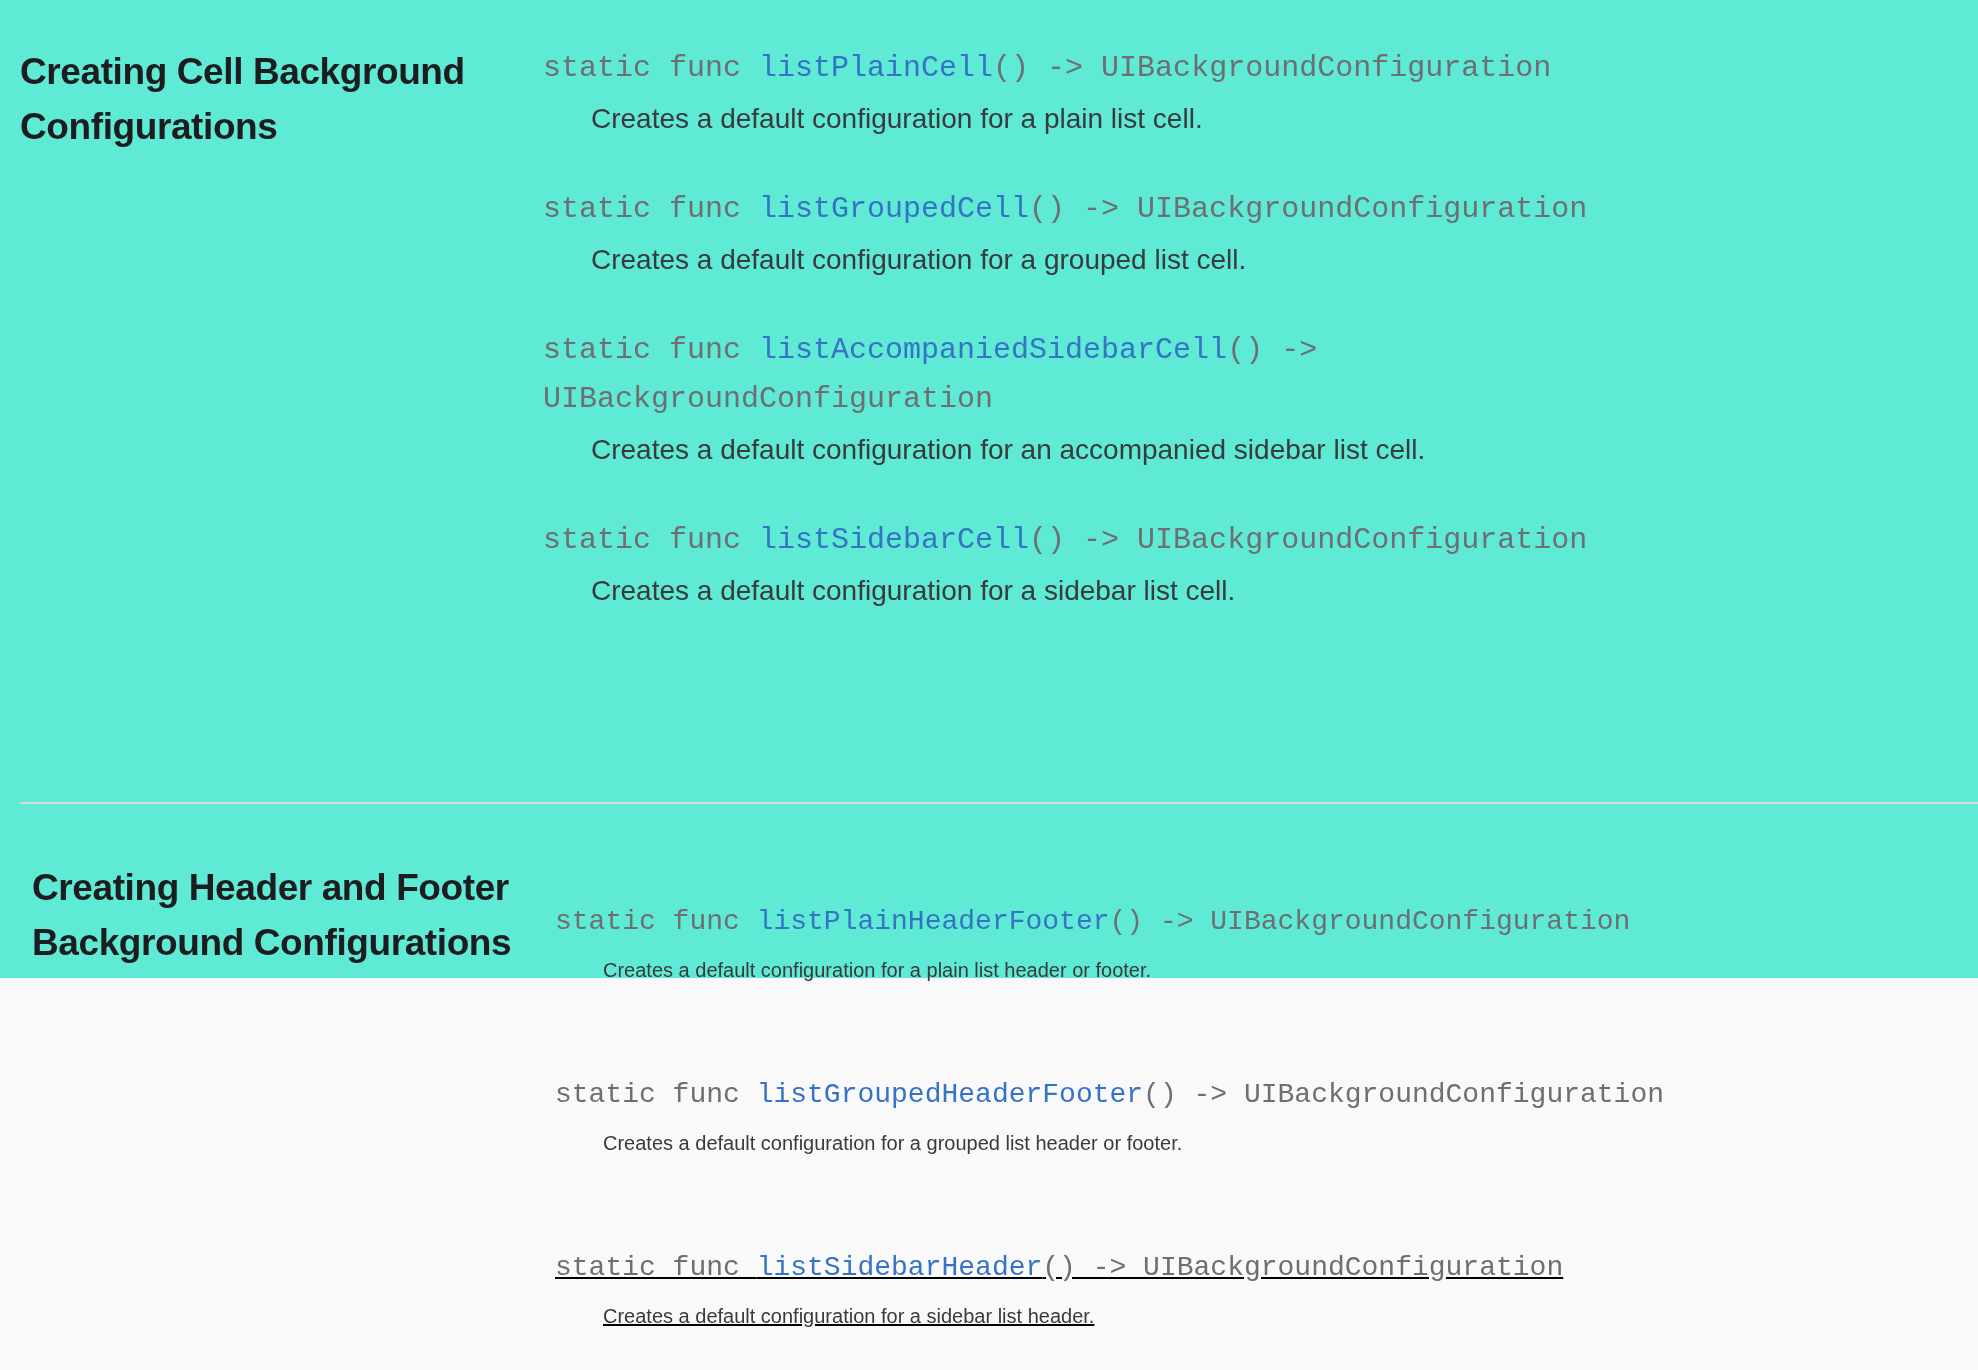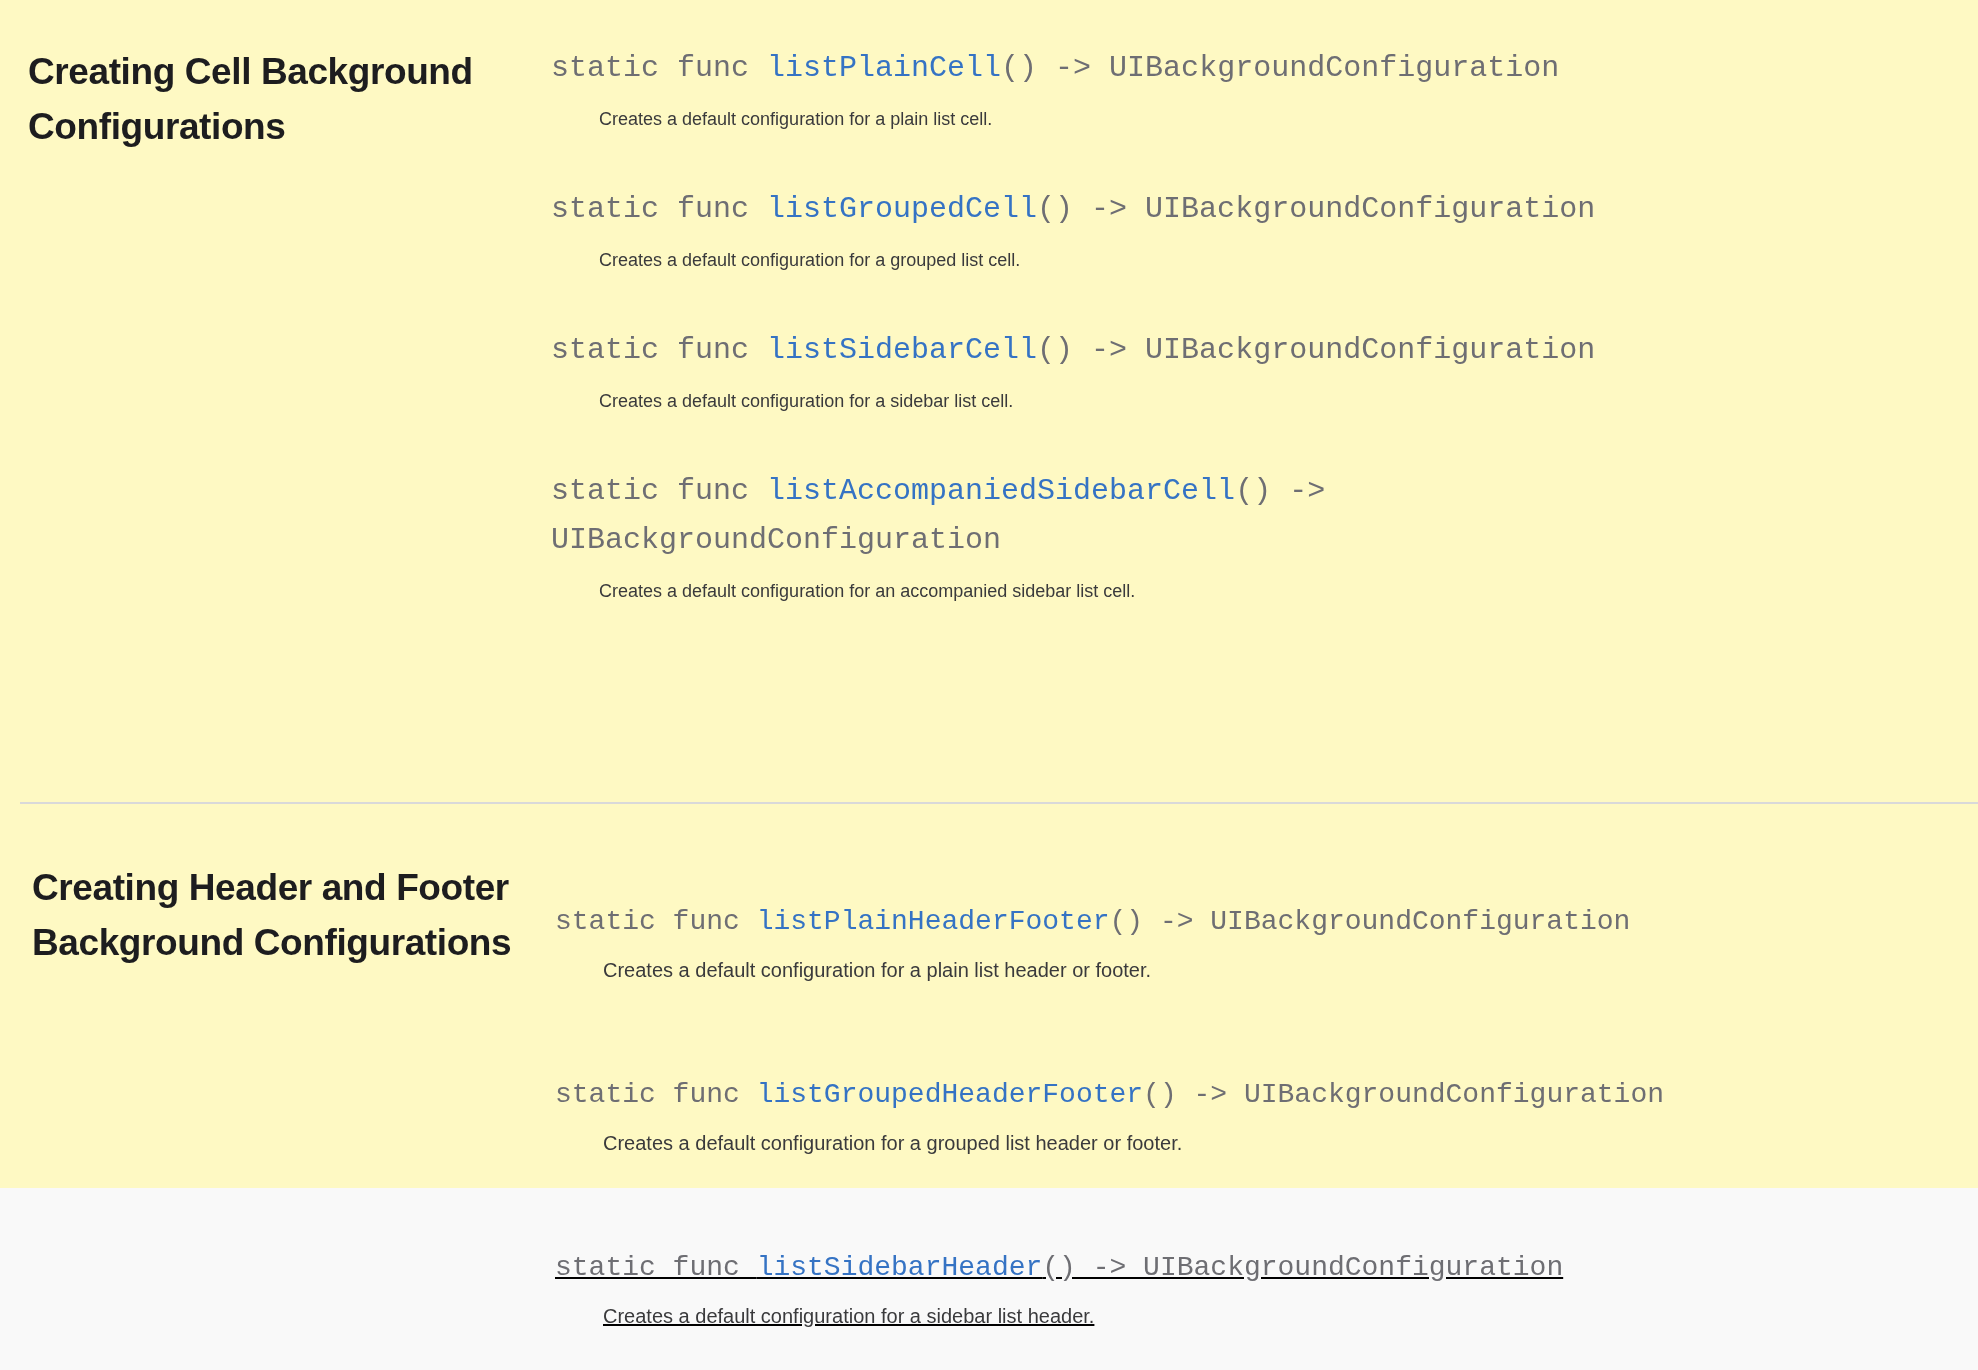--- a/index.html
+++ b/index.html
@@ -9,25 +9,24 @@
   }
   body {
     width: 1978px;
     height: 1370px;
     font-family: "Liberation Sans", sans-serif;
     -webkit-font-smoothing: antialiased;
     overflow: hidden;
   }
   .page {
     width: 1978px;
-    height: 1188px;
+    height: 978px;
     position: relative;
-    background: #fef9c3;
-    box-sizing: border-box;
-    padding-left: 8px;
+    background: #5eead4;
+    box-sizing: border-box;
   }
 
   .section {
     display: flex;
     flex-direction: row;
     align-items: flex-start;
     padding-left: 20px;
     padding-right: 10px;
     box-sizing: border-box;
   }
@@ -81,21 +80,21 @@
   #section-cell {
     padding-top: 44px;
   }
   #section-cell .signature {
     font-size: 30px;
     line-height: 49px;
     letter-spacing: 0px;
     font-family: Liberation Mono, monospace;
   }
   #section-cell .description {
-    font-size: 18px;
+    font-size: 28px;
     line-height: 42px;
     padding-left: 48px;
     padding-top: 5px;
   }
   #section-cell .entry {
     padding-bottom: 45px;
   }
   #section-cell .entry:last-child {
     padding-bottom: 0;
   }
@@ -158,30 +157,30 @@
       <div class="entry">
         <div class="signature"><span class="sig-kw">static func </span><span class="sig-name">listPlainCell</span><span class="sig-ret">() -&gt; UIBackgroundConfiguration</span></div>
         <div class="description">Creates a default configuration for a plain list cell.</div>
       </div>
 
       <div class="entry">
         <div class="signature"><span class="sig-kw">static func </span><span class="sig-name">listGroupedCell</span><span class="sig-ret">() -&gt; UIBackgroundConfiguration</span></div>
         <div class="description">Creates a default configuration for a grouped list cell.</div>
       </div>
 
-      <div class="entry">
-        <div class="signature"><span class="sig-kw">static func </span><span class="sig-name">listSidebarCell</span><span class="sig-ret">() -&gt; UIBackgroundConfiguration</span></div>
-        <div class="description">Creates a default configuration for a sidebar list cell.</div>
-      </div>
-
       <div class="entry wrapped">
         <div class="signature"><span class="sig-kw">static func </span><span class="sig-name">listAccompaniedSidebarCell</span><span class="sig-ret">() -&gt; UIBackgroundConfiguration</span></div>
         <div class="description">Creates a default configuration for an accompanied sidebar list cell.</div>
       </div>
 
+      <div class="entry">
+        <div class="signature"><span class="sig-kw">static func </span><span class="sig-name">listSidebarCell</span><span class="sig-ret">() -&gt; UIBackgroundConfiguration</span></div>
+        <div class="description">Creates a default configuration for a sidebar list cell.</div>
+      </div>
+
     </div>
   </div>
 
   <div class="divider"></div>
 
   <div class="section" id="section-headerfooter">
 
     <div class="section-heading-col">
       <h2 class="section-heading">Creating Header and Footer Background Configurations</h2>
     </div>

